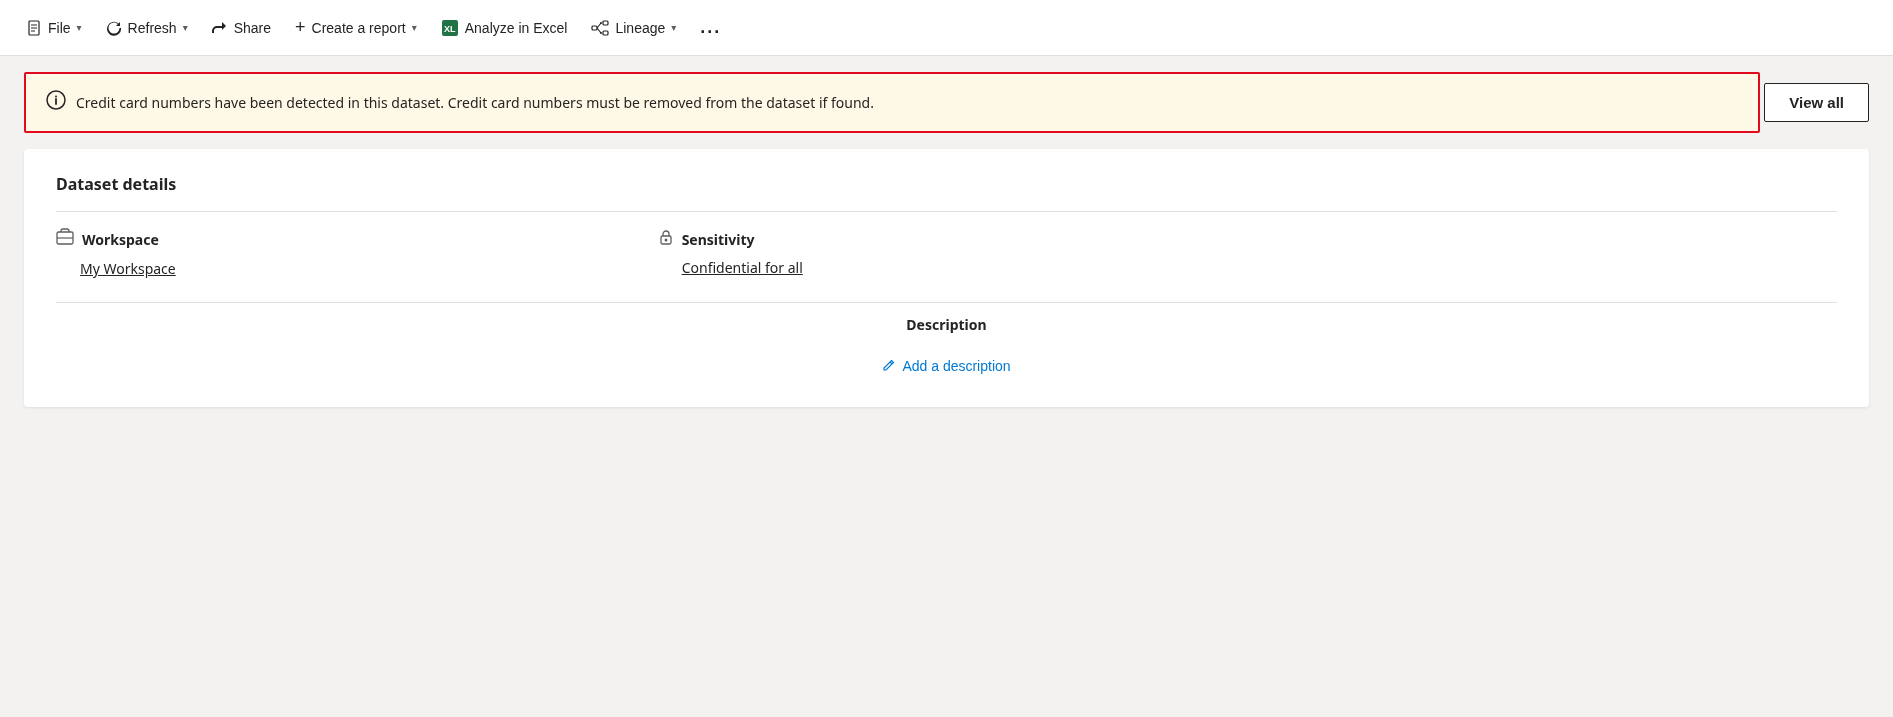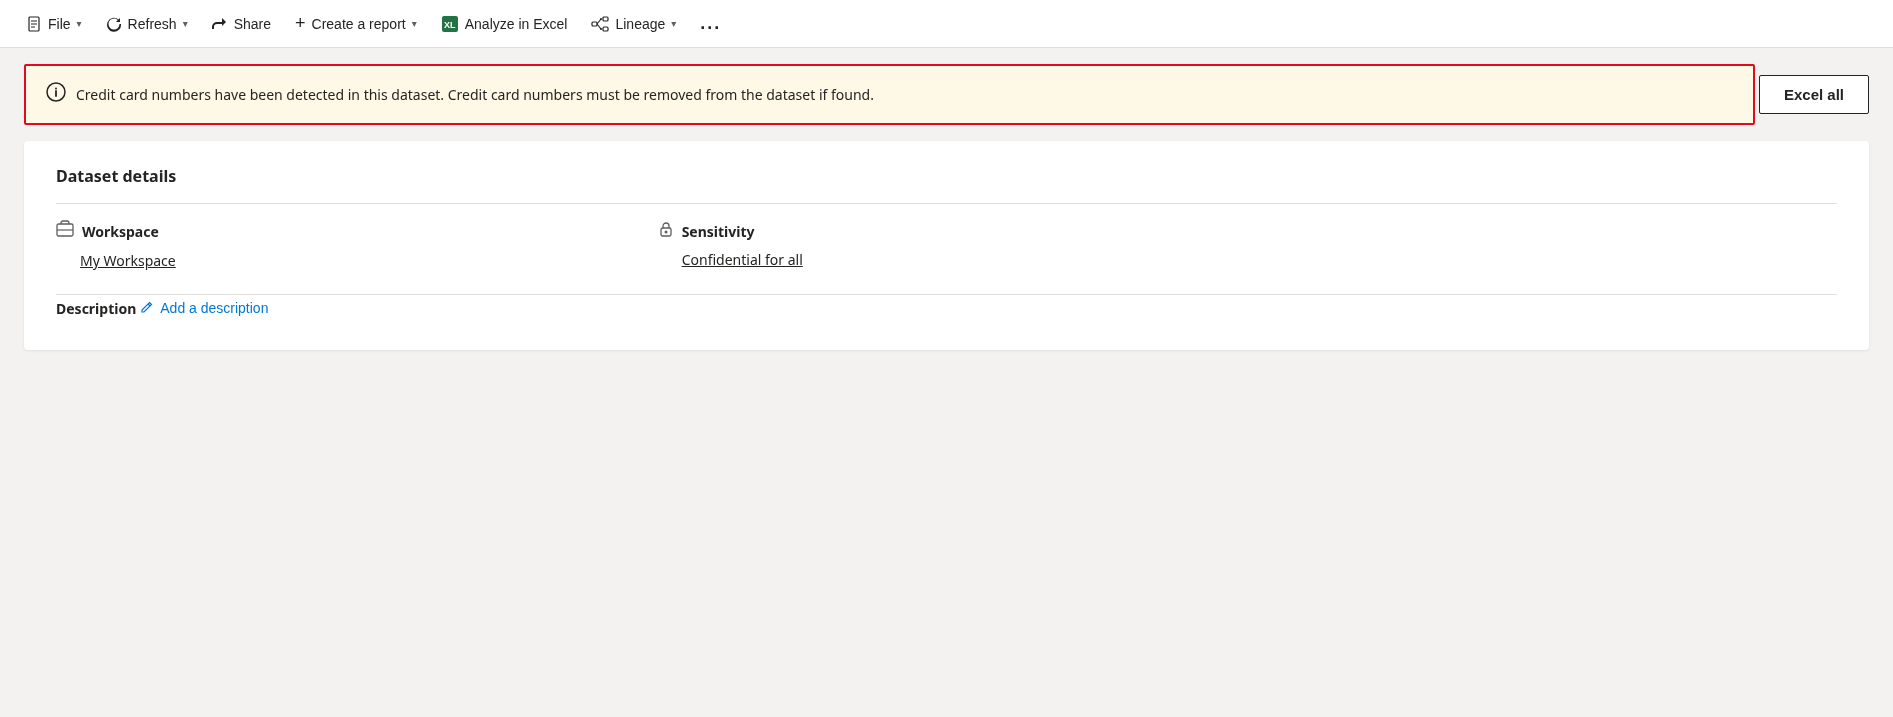--- a/index.html
+++ b/index.html
@@ -10,21 +10,21 @@
       color: #252423;
     }
 
     
     .toolbar {
       display: flex;
       align-items: center;
       background: #ffffff;
       border-bottom: 1px solid #e1dfdd;
       padding: 0 16px;
-      height: 48px;
+      height: 56px;
       gap: 4px;
     }
     .toolbar-btn {
       display: flex;
       align-items: center;
       gap: 6px;
       padding: 6px 10px;
       border: none;
       background: transparent;
       cursor: pointer;
@@ -130,24 +130,25 @@
       color: #605e5c;
     }
     .detail-value {
       font-size: 14px;
       color: #252423;
       padding-left: 24px;
       text-decoration: underline;
     }
 
     .description-section {
-      margin-top: 4px;
-      display: flex;
-      align-items: center;
-      gap: 4px;
+      margin-top: 12px;
+      display: flex;
+      align-items: center;
+      gap: 24px;
+      flex-direction: column;
     }
     .description-label {
       font-size: 14px;
       font-weight: 700;
       color: #252423;
     }
     .add-description-btn {
       display: flex;
       align-items: flex-start;
       gap: 6px;
@@ -251,21 +252,21 @@
     <div class="alert-box">
       <span class="alert-icon">
         <svg width="20" height="20" viewBox="0 0 20 20" fill="none">
           <circle cx="10" cy="10" r="9" stroke="#252423" stroke-width="1.5" fill="none"></circle>
           <line x1="10" y1="9" x2="10" y2="14" stroke="#252423" stroke-width="1.8" stroke-linecap="round"></line>
           <circle cx="10" cy="6.5" r="1" fill="#252423"></circle>
         </svg>
       </span>
       <span class="alert-text">Credit card numbers have been detected in this dataset. Credit card numbers must be removed from the dataset if found.</span>
     </div>
-    <button class="view-all-btn">Excel all</button>
+    <button class="view-all-btn">View all</button>
   </div>
 
   <div class="card">
     <div class="card-title">Dataset details</div>
 
     <div class="details-grid">
 
       <div class="detail-item">
         <div class="detail-label">
           <span class="detail-label-icon">

